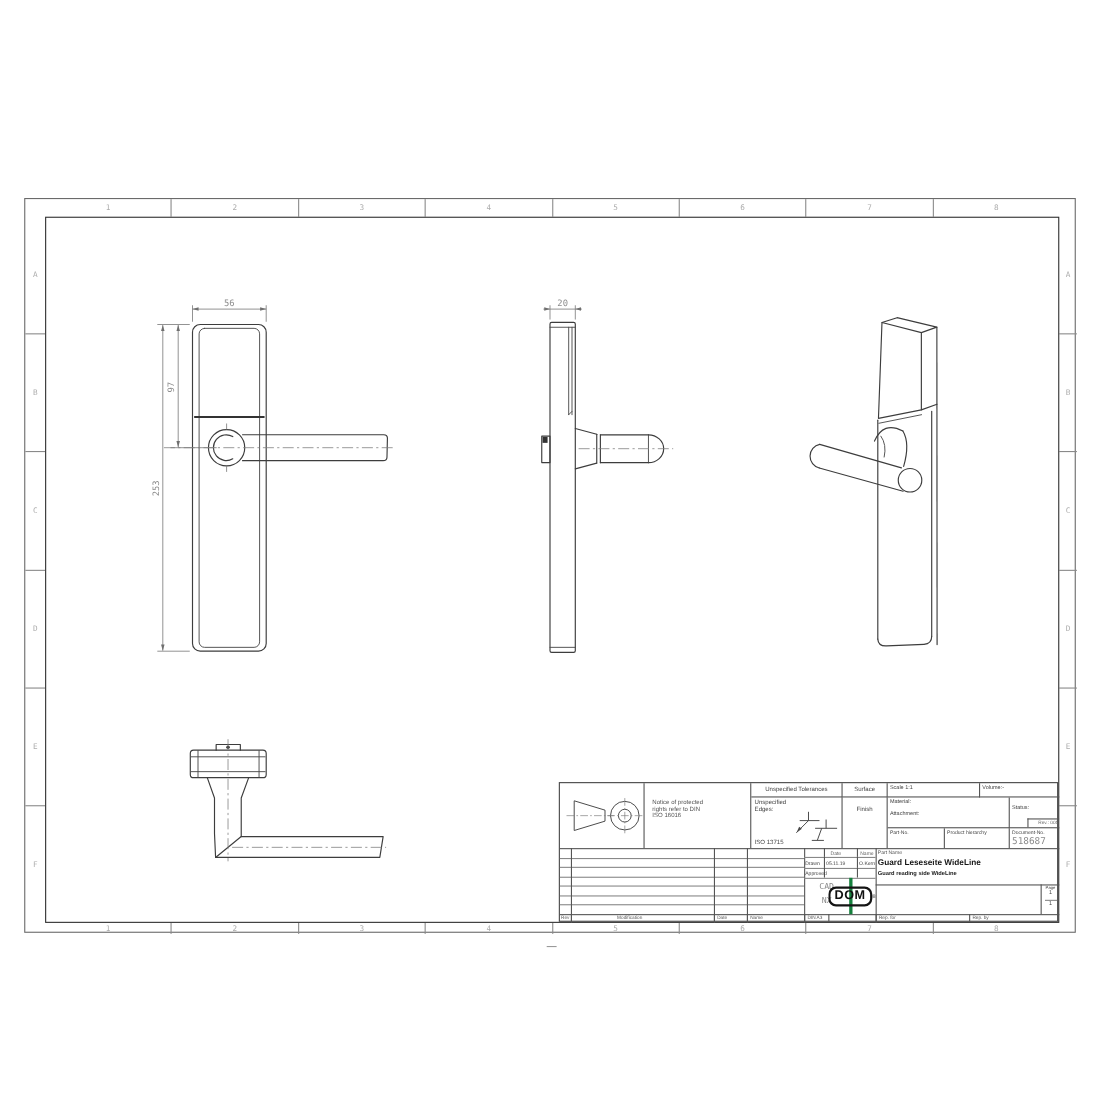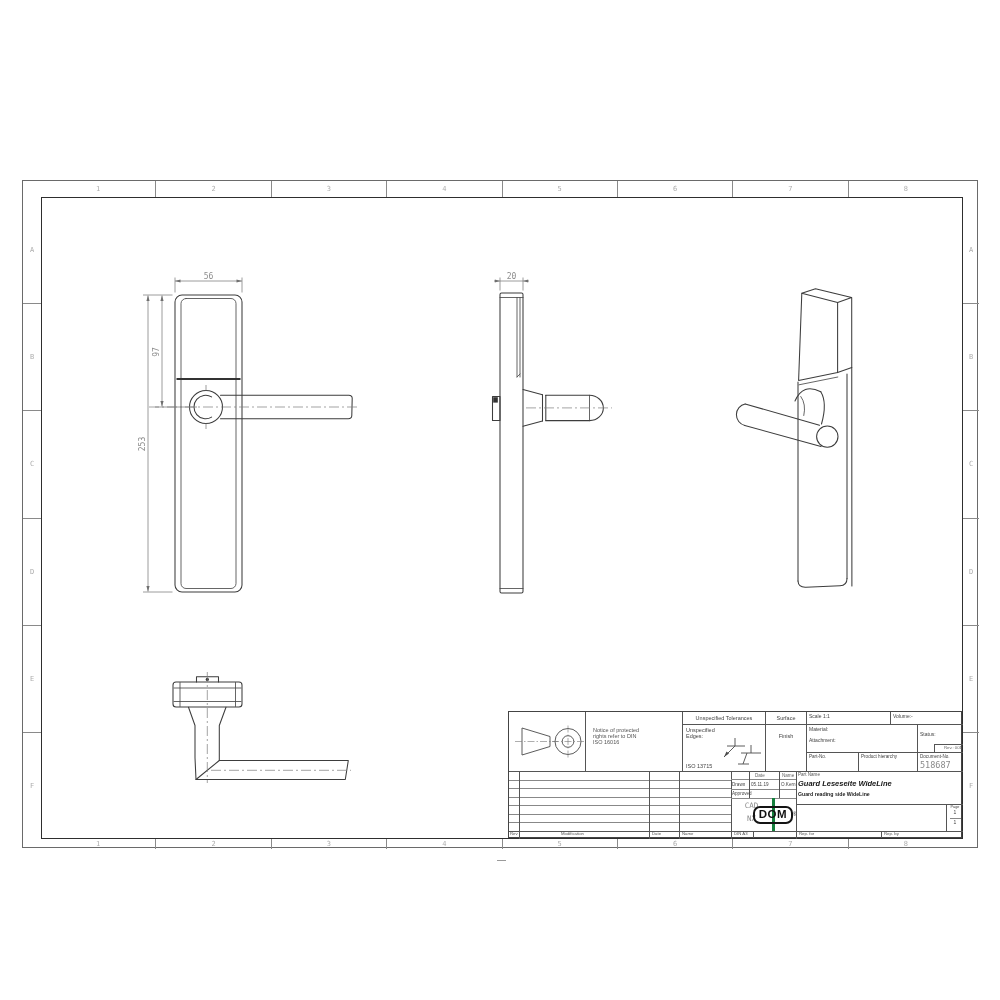--- a/index.html
+++ b/index.html
@@ -303,21 +303,21 @@
       <span style="display:block;font-family:'DejaVu Sans Mono',monospace;font-size:7.5px;color:#8a8a8a;margin-top:4px;">NX</span>
     </div>
 
     <div class="tc" style="left:244px;top:86px;width:43px;height:33px;display:flex;align-items:center;justify-content:center;">
       <span class="logo-box">DOM</span>
       <span class="reg">®</span>
     </div>
 
     <div class="tc" style="left:287px;top:59px;width:167px;height:33px;padding:1px 0 0 2px;">
       <span class="lab" style="font-size:4.6px;color:#555;">Part Name</span>
-      <span style="display:block;font-size:7.5px;font-weight:bold;color:#151515;margin-top:2px;font-style:italic;">Guard Leseseite WideLine</span>
+      <span style="display:block;font-size:7.5px;font-weight:bold;color:#151515;margin-top:2px;">Guard Leseseite WideLine</span>
       <span style="display:block;font-size:5.2px;font-weight:bold;color:#222;margin-top:2.5px;">Guard reading side WideLine</span>
     </div>
     <div class="hline" style="left:287px;top:92px;width:167px;"></div>
 
 
     <div class="tc" style="left:437px;top:92px;width:17px;height:27px;border-left:1px solid #555;text-align:center;">
       <span class="lab" style="font-size:3.8px;margin-top:1px;">Page</span>
       <span class="lab" style="font-size:5px;margin-top:1px;">1</span>
       <div class="hline-thin" style="left:3px;top:14px;width:11px;"></div>
       <span class="lab" style="font-size:5px;margin-top:4px;">1</span>

